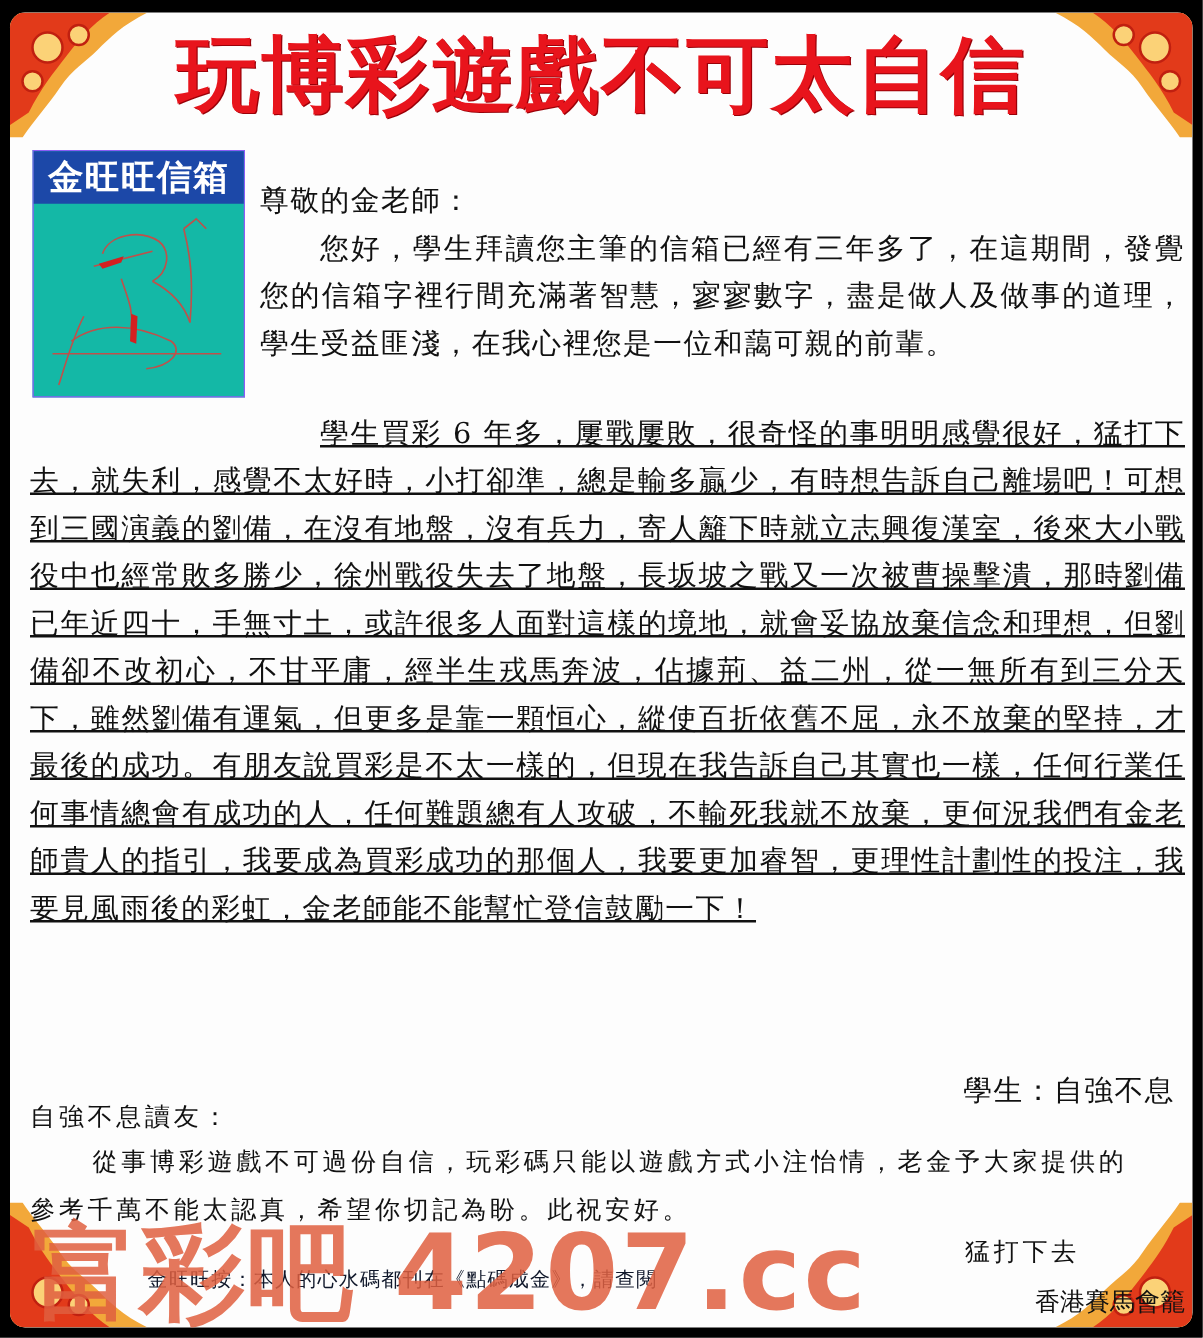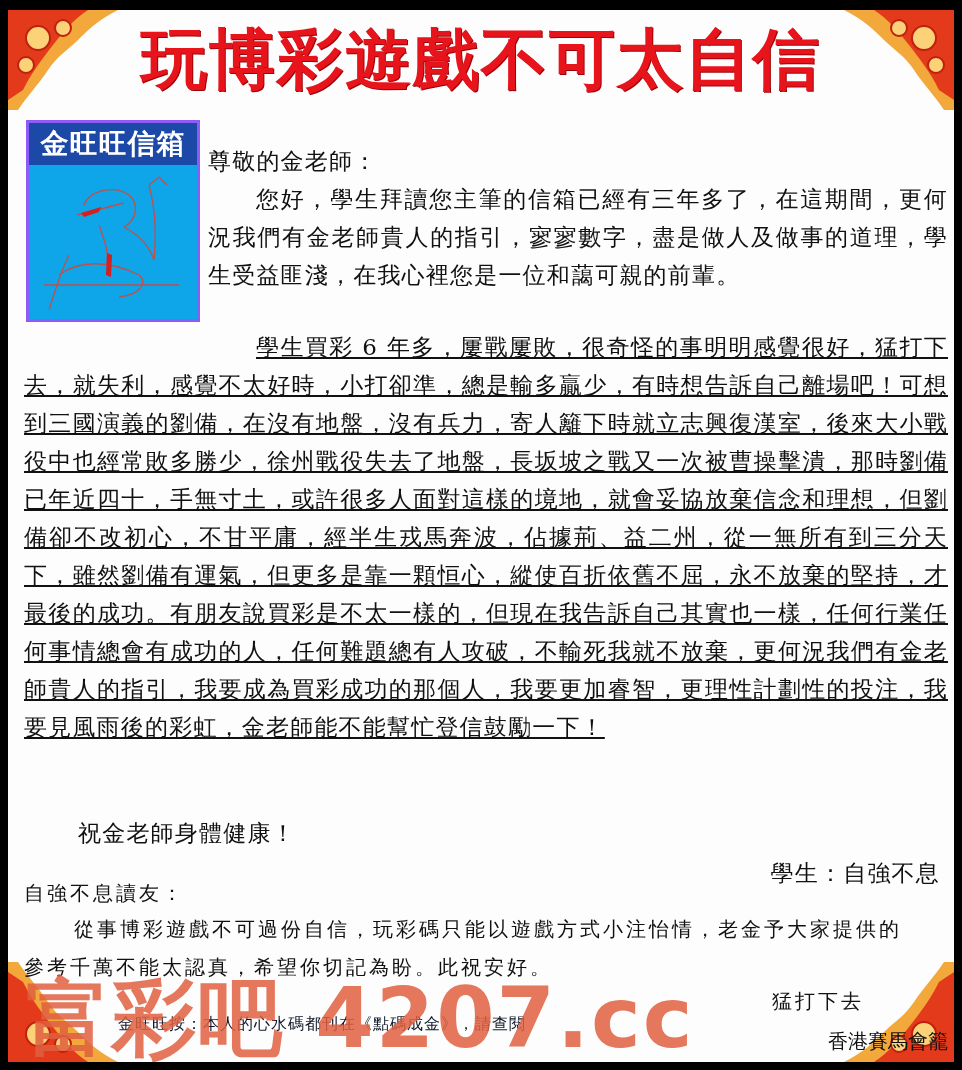--- a/index.html
+++ b/index.html
@@ -1,34 +1,34 @@
 <!DOCTYPE html>
 <html><head>
   <meta charset="utf-8">
   <style>
     html, body { margin: 0; padding: 0; background: #000; }
     body { width: 962px; height: 1070px; position: relative; overflow: hidden; }
     .page {
       position: absolute; left: 8px; top: 10px; width: 946px; height: 1052px;
-      background: #fdfdfd; overflow: hidden;
+      background: #fdfdfd; overflow: hidden; border-radius: 12px;
     }
     .corner { position: absolute; width: 110px; height: 100px; }
     .corner.tl { left: 0; top: 0; }
     .corner.tr { right: 0; top: 0; transform: scaleX(-1); }
     .corner.bl { left: 0; bottom: 0; transform: scaleY(-1); }
     .corner.br { right: 0; bottom: 0; transform: scale(-1,-1); }
     .title {
       position: absolute; left: 110px; right: 110px; top: 6px; text-align: center;
       font-family: "DejaVu Serif", serif; font-weight: bold; font-size: 66px;
       color: #e8141c; letter-spacing: 2px; line-height: 86px;
       text-shadow: 1px 1px 0 #9a0008;
     }
     .mailbox {
       position: absolute; left: 18px; top: 110px; width: 168px; height: 196px;
-      border: 3px solid #8b5cf6; background: #0ea5e9;
+      border: 1px solid #8b5cf6; background: #14b8a6;
     }
     .mailbox-head {
       background: #1c48a8; color: #fff; height: 42px; line-height: 42px; text-align: center;
       font-family: "DejaVu Sans", sans-serif; font-weight: bold; font-size: 28px; letter-spacing: 1px;
     }
     .body-text {
       position: absolute; font-family: "DejaVu Serif", serif; font-size: 23px; color: #111;
       line-height: 38px; letter-spacing: 1.2px; margin-top: 18px;
     }
     .greeting { left: 200px; top: 114px; }
@@ -104,23 +104,22 @@
         <path d="M30,110 C50,95 80,95 110,110 C120,118 110,130 90,132"></path>
         <path d="M15,120 L150,120"></path>
         <path d="M40,90 C30,110 25,130 20,145"></path>
       </g>
       <path d="M52,48 L72,42 L70,47 L55,52 Z" fill="#d42020"></path>
       <path d="M78,88 L83,90 L82,112 L77,110 Z" fill="#d42020"></path>
     </svg>
   </div>
 
   <div class="body-text greeting">尊敬的金老師：</div>
-  <div class="body-text p1">您好，學生拜讀您主筆的信箱已經有三年多了，在這期間，更何況我們有金老師貴人的指引，寥寥數字，盡是做人及做事的道理，學生受益匪淺，在我心裡您是一位和藹可親的前輩。</div>
+  <div class="body-text p1">您好，學生拜讀您主筆的信箱已經有三年多了，在這期間，發覺您的信箱字裡行間充滿著智慧，寥寥數字，盡是做人及做事的道理，學生受益匪淺，在我心裡您是一位和藹可親的前輩。</div>
   <div class="body-text p2">學生買彩 6 年多，屢戰屢敗，很奇怪的事明明感覺很好，猛打下去，就失利，感覺不太好時，小打卻準，總是輸多贏少，有時想告訴自己離場吧！可想到三國演義的劉備，在沒有地盤，沒有兵力，寄人籬下時就立志興復漢室，後來大小戰役中也經常敗多勝少，徐州戰役失去了地盤，長坂坡之戰又一次被曹操擊潰，那時劉備已年近四十，手無寸土，或許很多人面對這樣的境地，就會妥協放棄信念和理想，但劉備卻不改初心，不甘平庸，經半生戎馬奔波，佔據荊、益二州，從一無所有到三分天下，雖然劉備有運氣，但更多是靠一顆恒心，縱使百折依舊不屈，永不放棄的堅持，才最後的成功。有朋友說買彩是不太一樣的，但現在我告訴自己其實也一樣，任何行業任何事情總會有成功的人，任何難題總有人攻破，不輸死我就不放棄，更何況我們有金老師貴人的指引，我要成為買彩成功的那個人，我要更加睿智，更理性計劃性的投注，我要見風雨後的彩虹，金老師能不能幫忙登信鼓勵一下！</div>
-  <div class="body-text wish">祝金老師身體健康！</div>
   <div class="body-text sign">學生：自強不息</div>
 
   <div class="reply reply-greeting">自強不息讀友：</div>
   <div class="reply reply-body">從事博彩遊戲不可過份自信，玩彩碼只能以遊戲方式小注怡情，老金予大家提供的參考千萬不能太認真，希望你切記為盼。此祝安好。</div>
   <div class="reply reply-sign">猛打下去</div>
 
   <div class="note">金旺旺按：本人的心水碼都刊在《點碼成金》，請查閱</div>
   <div class="copyright">香港賽馬會籠</div>
 
   <div class="watermark">富彩吧 4207.cc</div>

